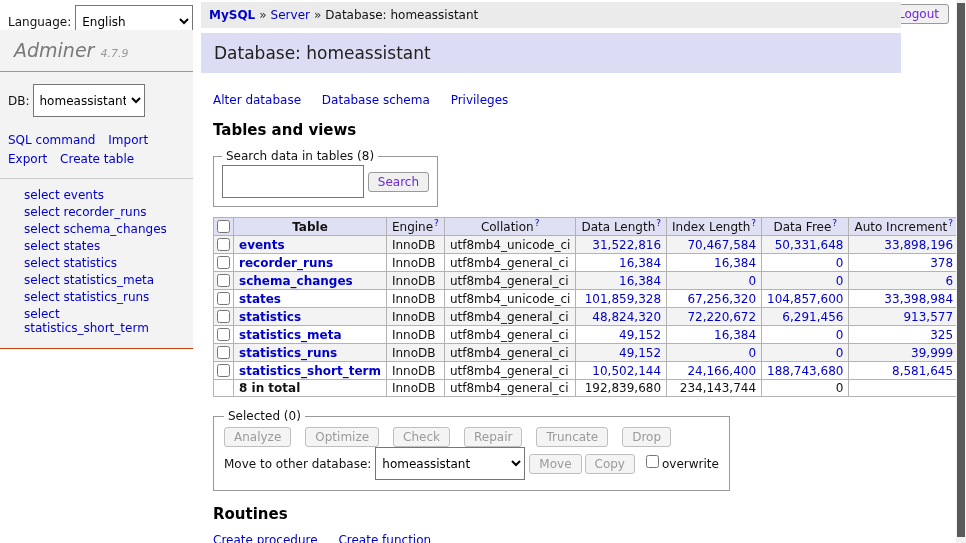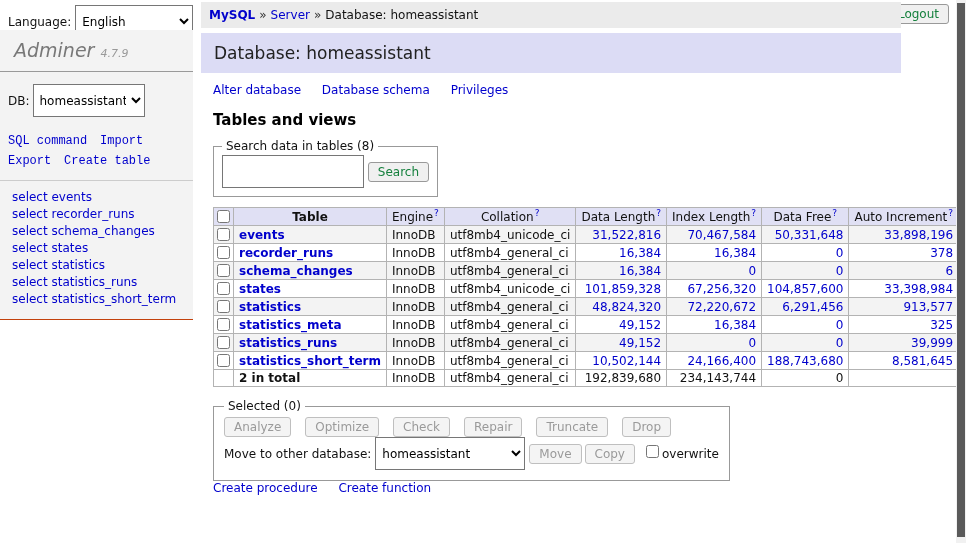--- a/index.html
+++ b/index.html
@@ -7,49 +7,49 @@
     --breadcrumb-bg:#ebebeb; --sidebar-bg:#f3f3f3; --odd-row-bg:#f3f3f3;
     --scrollbar-thumb:#5a5a5a;
   }
   *{box-sizing:border-box;}
   html,body{margin:0;padding:0;}
   body{width:966px;height:543px;overflow:hidden;position:relative;background:#fff;
        font-family:"DejaVu Sans","Liberation Sans",sans-serif;font-size:12px;color:#111;}
   .lnk{color:var(--link);text-decoration:none;cursor:pointer;}
   .bold{font-weight:bold;}
   .btn{font-family:inherit;font-size:12px;padding:2px 9px;background:#f0f0f0;
-       border:1px solid #999;border-radius:3px;color:#15803d;}
+       border:1px solid #999;border-radius:3px;color:#6d28d9;}
   .btn:disabled{color:#9a9a9a;border-color:#bfbfbf;background:#f4f4f4;}
   select,input[type=text]{font-family:inherit;font-size:12px;border:1px solid #767676;
        background:#fff;padding:1px 2px;height:33px;}
   
   #lang{position:absolute;top:5px;left:8px;}
   #lang label{margin-right:4px;}
   #lang select{width:118px;}
   #logout{position:absolute;top:4px;right:17px;}
   
   #sidebar{position:absolute;top:30px;left:0;width:193px;background:var(--sidebar-bg);
        border-bottom:1px solid #c2410c;}
   #sidebar h1{margin:0;padding:9px 14px 10px;border-bottom:1px solid #999;
        font-size:19px;font-weight:normal;font-style:italic;color:#787878;}
   #sidebar h1 .ver{font-size:11px;color:#999;}
   .dbrow{padding:12px 8px 4px;}
   .dbrow select{width:112px;margin-left:3px;}
   .menu-links{margin:0;padding:10px 8px;line-height:1.55;border-bottom:1px solid #ccc;}
-  .menu-links a{margin-right:9px;font-family:Liberation Mono, monospace;}
+  .menu-links a{margin-right:9px;}
   #tablelist{padding:6px 8px 10px;}
-  #tablelist p{margin:3px 4px;}
+  #tablelist p{margin:3px 16px;}
   
   #main{position:absolute;left:201px;top:2px;width:700px;}
   #breadcrumb{background:var(--breadcrumb-bg);padding:6px 8px;}
   #breadcrumb .sep{margin:0 4px;color:#333;}
   #title{margin:5px 0 0;padding:10px 13px;background:var(--title-bg);
        font-size:17px;font-weight:normal;color:#222;}
   #content{padding:10px 0 0 12px;}
-  .navlinks{margin:0 0 6px;}
+  .navlinks{margin:10px 0 6px;}
   .navlinks a{margin-right:17px;}
   h3{margin:14px 0 10px;font-size:15px;color:#000;}
   fieldset{border:1px solid #999;}
   fieldset legend{padding:0 4px;}
   #searchbox{display:inline-block;margin:0;padding:2px 8px 8px;}
   #searchinput{width:142px;}
   
   #tables{border-collapse:collapse;margin-top:10px;}
   #tables th,#tables td{border:1px solid #b3b3b3;padding:1px 5px;line-height:14px;
        font-size:12px;font-weight:normal;}
@@ -101,20 +101,21 @@
       <a class="lnk">Import</a>
       <a class="lnk">Export</a>
       <a class="lnk">Create table</a>
     </p>
     <div id="tablelist">
         <p><a class="lnk">select</a> <a class="lnk">events</a></p>
         <p><a class="lnk">select</a> <a class="lnk">recorder_runs</a></p>
         <p><a class="lnk">select</a> <a class="lnk">schema_changes</a></p>
         <p><a class="lnk">select</a> <a class="lnk">states</a></p>
         <p><a class="lnk">select</a> <a class="lnk">statistics</a></p>
+        <p><a class="lnk">select</a> <a class="lnk">statistics_meta</a></p>
         <p><a class="lnk">select</a> <a class="lnk">statistics_runs</a></p>
         <p><a class="lnk">select</a> <a class="lnk">statistics_short_term</a></p>
       </div>
   </div>
 
   <div id="main">
     <div id="breadcrumb">
       <a class="lnk bold">MySQL</a><span class="sep">»</span><a class="lnk">Server</a><span class="sep">»</span><span>Database: homeassistant</span>
     </div>
 
@@ -233,41 +234,42 @@
               <td>InnoDB</td>
               <td>utf8mb4_general_ci</td>
               <td class="num"><a class="lnk">10,502,144</a></td>
               <td class="num"><a class="lnk">24,166,400</a></td>
               <td class="num"><a class="lnk">188,743,680</a></td>
               <td class="num"><a class="lnk">8,581,645</a></td>
               <td class="num"><a class="lnk">~ 136,108</a></td>
             </tr>
             <tr class="total">
               <td class="check"></td>
-              <th class="tname">2 in total</th>
+              <th class="tname">8 in total</th>
               <td>InnoDB</td>
               <td>utf8mb4_general_ci</td>
               <td class="num">192,839,680</td>
               <td class="num">234,143,744</td>
               <td class="num">0</td>
               <td class="num"></td>
               <td class="num"></td>
             </tr>
           </tbody>
       </table>
 
       <fieldset id="selectedbox">
         <legend>Selected (0)</legend>
         <div class="btnrow"><input type="button" class="btn" value="Analyze" disabled="" style=""><input type="button" class="btn" value="Optimize" disabled="" style=""><input type="button" class="btn" value="Check" disabled="" style=""><input type="button" class="btn" value="Repair" disabled="" style=""><input type="button" class="btn" value="Truncate" disabled="" style=""><input type="button" class="btn" value="Drop" disabled="" style=""></div>
         <div class="moverow">
           <span>Move to other database:</span><select><option>homeassistant</option></select><input type="button" class="btn" disabled="" value="Move" style=""><input type="button" class="btn" disabled="" value="Copy" style=""><label><input type="checkbox" style=""><span>overwrite</span></label>
         </div>
       </fieldset>
 
 
+      <h3>Routines</h3>
       <p class="navlinks">
         <a class="lnk">Create procedure</a>
         <a class="lnk">Create function</a>
       </p>
 
       
     </div>
   </div>
 
   <div id="scrollbar">

